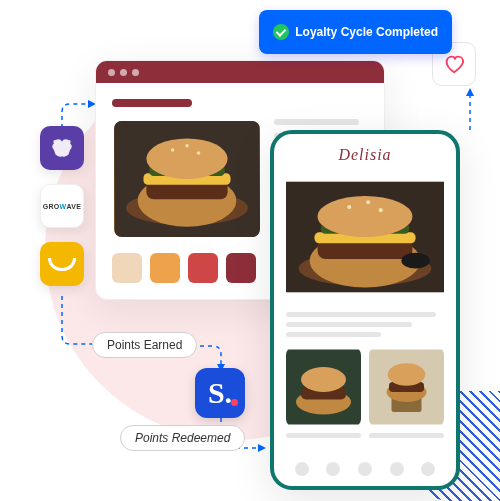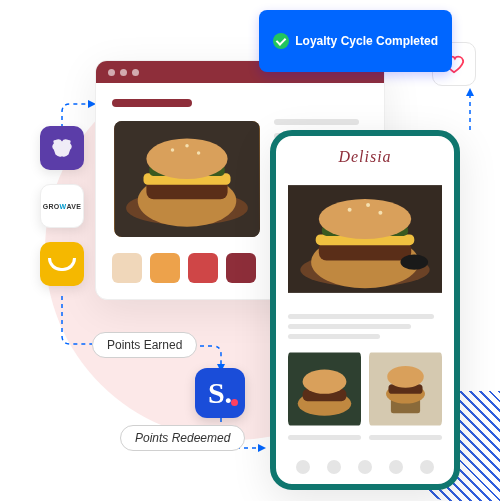--- a/index.html
+++ b/index.html
@@ -1,20 +1,20 @@
 <!DOCTYPE html>
 <html><head>
 <meta charset="utf-8">
 <style>
   * { box-sizing: border-box; margin: 0; padding: 0; }
   body { width: 500px; height: 501px; background: #fff; font-family: -apple-system, BlinkMacSystemFont, 'Segoe UI', sans-serif; position: relative; overflow: hidden; }
 
   .bg-circle { position: absolute; width: 380px; height: 380px; border-radius: 50%; background: #fce8e8; left: 45px; top: 60px; z-index: 0; }
 
-  .loyalty-badge { position: absolute; top: 10px; right: 48px; background: #0066ff; color: #fff; padding: 23px 14px; border-radius: 8px; font-size: 12px; font-weight: 600; display: flex; align-items: center; gap: 6px; z-index: 10; box-shadow: 0 4px 12px rgba(0,0,255,0.2); }
+  .loyalty-badge { position: absolute; top: 10px; right: 48px; background: #0066ff; color: #fff; padding: 14px 14px; border-radius: 8px; font-size: 12px; font-weight: 600; display: flex; align-items: center; gap: 6px; z-index: 10; box-shadow: 0 4px 12px rgba(0,0,255,0.2); }
   .loyalty-badge .check { width: 16px; height: 16px; border-radius: 50%; background: #22c55e; display: flex; align-items: center; justify-content: center; }
   .loyalty-badge .check::before { content: ""; width: 4px; height: 7px; border: solid white; border-width: 0 2px 2px 0; transform: rotate(45deg); margin-top: -2px; }
 
   .heart-card { position: absolute; top: 42px; right: 24px; width: 44px; height: 44px; background: #fff; border-radius: 10px; border: 1.5px solid #e5e5e5; display: flex; align-items: center; justify-content: center; z-index: 9; }
   .heart-card svg { width: 22px; height: 22px; }
 
   .browser-window { position: absolute; left: 95px; top: 60px; width: 290px; background: #fff; border-radius: 12px; box-shadow: 0 10px 40px rgba(0,0,0,0.08); z-index: 3; overflow: hidden; border: 1px solid #eee; }
   .browser-top { height: 22px; background: #8e2e3a; display: flex; align-items: center; padding-left: 12px; gap: 5px; }
   .browser-dot { width: 7px; height: 7px; border-radius: 50%; background: rgba(255,255,255,0.6); }
   .browser-body { padding: 16px; }
@@ -24,21 +24,21 @@
   .burger-svg { width: 100%; height: 100%; }
   .swatches { display: flex; gap: 8px; margin-top: 14px; }
   .swatch { width: 30px; height: 30px; border-radius: 6px; }
   .sw1 { background: #f0d7ba; }
   .sw2 { background: #eda24b; }
   .sw3 { background: #cf4647; }
   .sw4 { background: #8e2e3a; }
   .detail-col { flex: 1; }
   .detail-line { height: 6px; background: #e5e5e5; border-radius: 3px; margin-bottom: 8px; }
 
-  .phone { position: absolute; right: 40px; top: 130px; width: 190px; height: 360px; background: #fff; border-radius: 22px; border: 6px solid #0f766e; z-index: 5; padding: 12px; box-shadow: 0 10px 40px rgba(0,0,0,0.1); }
+  .phone { position: absolute; right: 40px; top: 130px; width: 190px; height: 360px; background: #fff; border-radius: 22px; border: 4px solid #0f766e; z-index: 5; padding: 12px; box-shadow: 0 10px 40px rgba(0,0,0,0.1); }
   .phone-title { font-family: Georgia, serif; font-style: italic; color: #8e2e3a; text-align: center; font-size: 16px; margin-bottom: 8px; letter-spacing: 1px; }
   .phone-hero { width: 100%; height: 130px; border-radius: 10px; overflow: hidden; margin-bottom: 10px; }
   .phone-lines { margin-bottom: 10px; }
   .phone-line { height: 5px; background: #e5e5e5; border-radius: 3px; margin-bottom: 5px; }
   .phone-grid { display: flex; gap: 8px; }
   .phone-grid-item { flex: 1; height: 80px; border-radius: 8px; overflow: hidden; }
   .phone-small-lines { display: flex; gap: 8px; margin-top: 6px; }
   .phone-small { flex: 1; height: 5px; background: #e5e5e5; border-radius: 3px; }
   .phone-nav { position: absolute; bottom: 10px; left: 0; right: 0; display: flex; justify-content: space-around; padding: 0 12px; }
   .phone-nav-dot { width: 14px; height: 14px; border-radius: 50%; background: #e5e5e5; }

